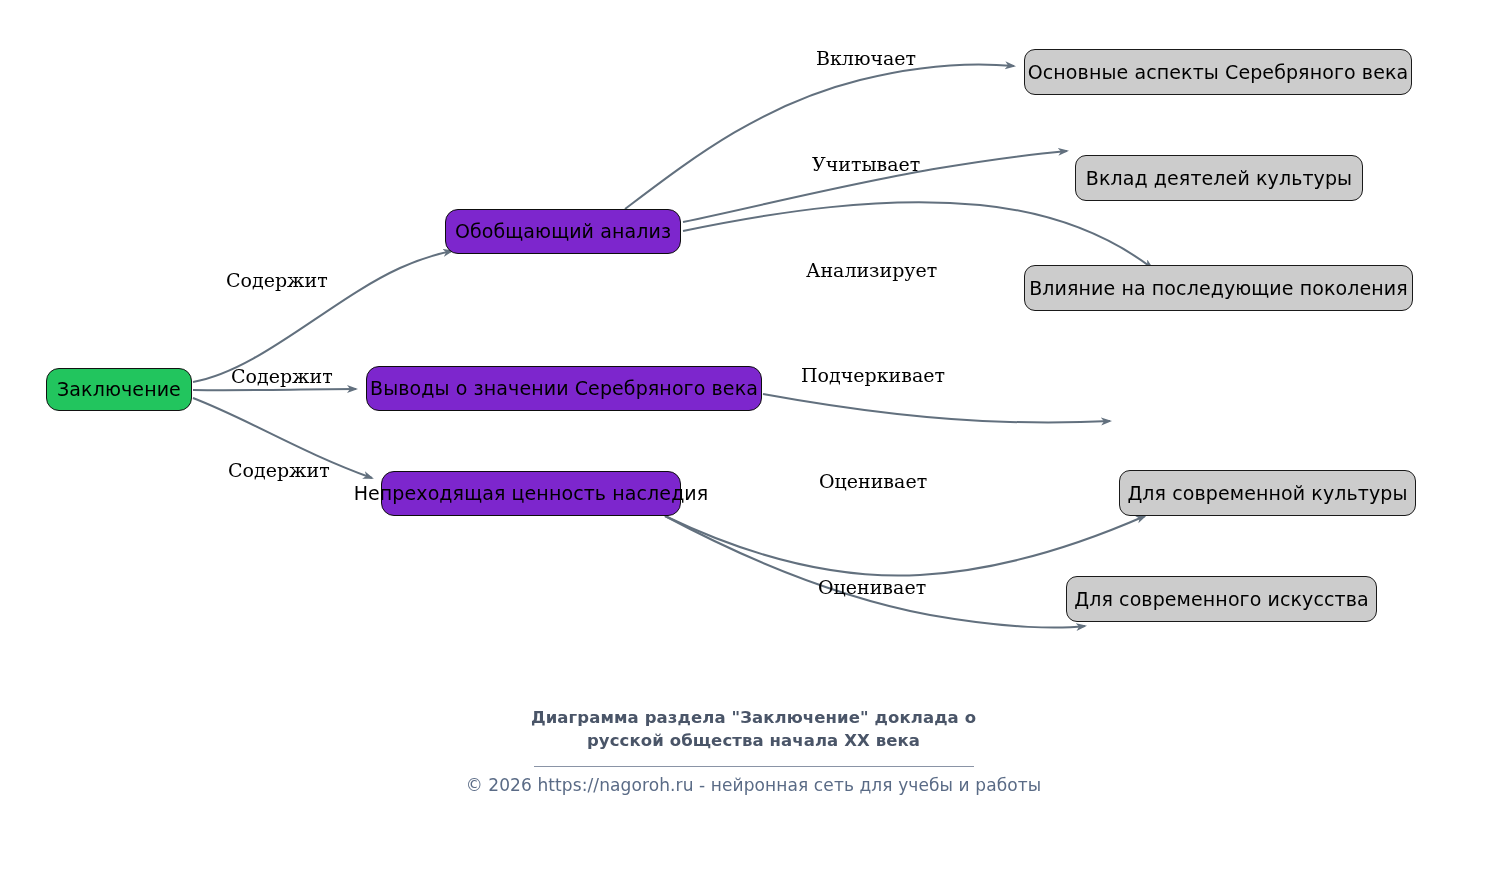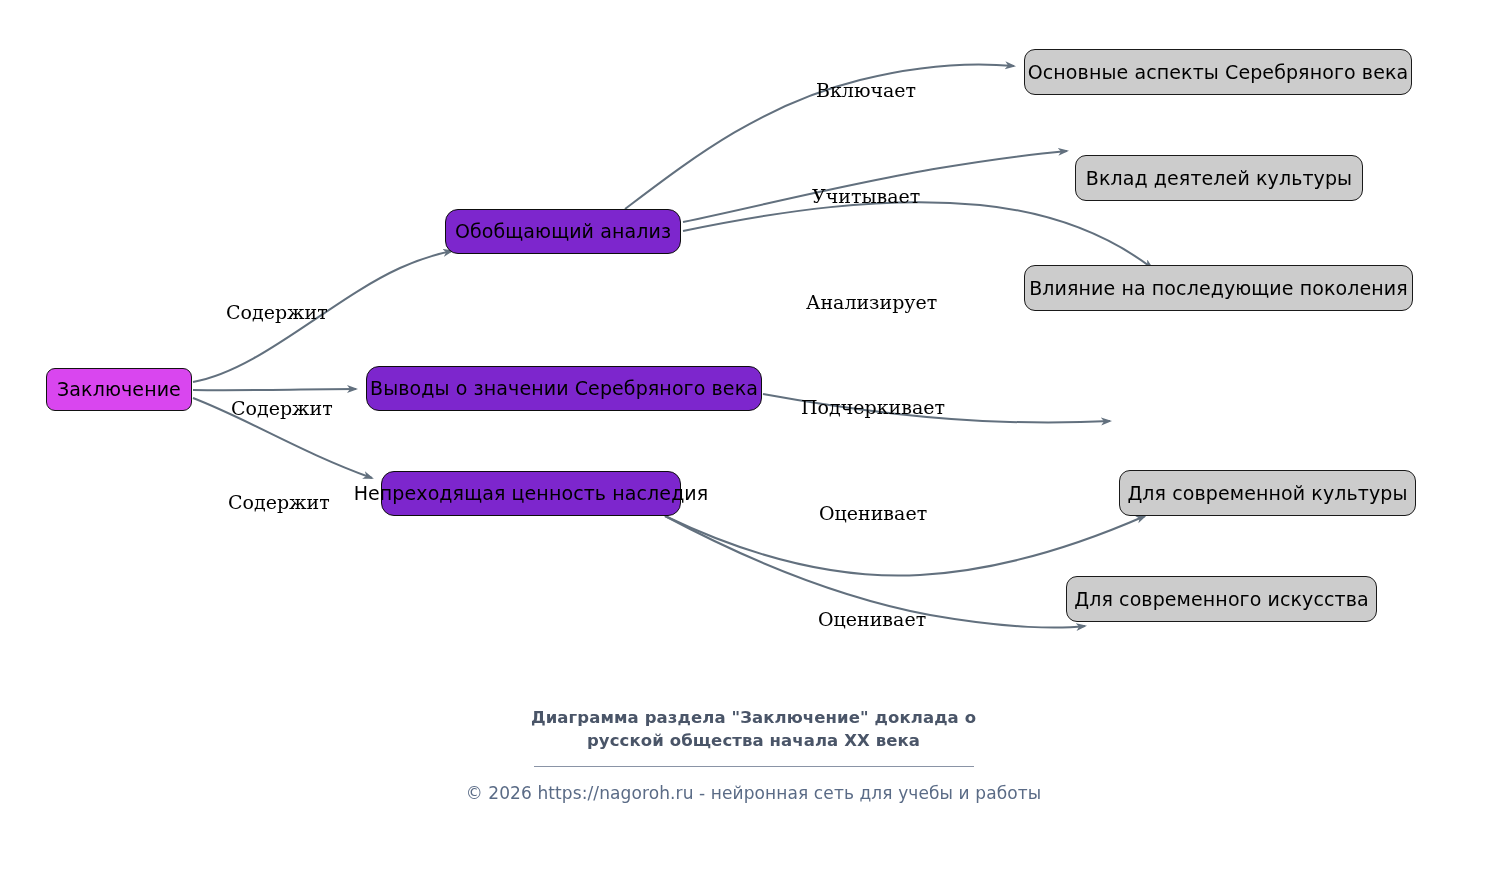--- a/index.html
+++ b/index.html
@@ -36,40 +36,38 @@
     border: 1.6px solid #121212;
     border-radius: 13px;
     white-space: nowrap;
     font-family: "DejaVu Sans", sans-serif;
     font-size: 19px;
     line-height: 1;
     color: #000000;
     letter-spacing: 0.1px;
   }
   .node.root {
-    background: #d946ef;
-    border-radius: 9px;
+    background: #22c55e;
   }
   .node.branch {
     background: #7D26CD;
     border-color: #0d0d0d;
   }
   .node.leaf {
     background: #CCCCCC;
     border-color: #1a1a1a;
     border-radius: 11px;
   }
   .edge-label {
     position: absolute;
     font-family: "DejaVu Serif", serif;
     font-size: 19px;
     color: #000000;
     white-space: nowrap;
     line-height: 1;
-    margin-top: 32px;
   }
   #footer {
     position: absolute;
     left: 0;
     top: 706px;
     width: 1507px;
     text-align: center;
   }
   #footer .ftitle {
     font-family: "DejaVu Sans", sans-serif;
@@ -80,21 +78,21 @@
     letter-spacing: 0.1px;
   }
   #footer .ftitle .l2 { display: block; }
   #footer .rule {
     width: 440px;
     height: 0;
     margin: 14px auto 0 auto;
     border-top: 1.4px solid #8A94A6;
   }
   #footer .fcopy {
-    margin-top: 16px;
+    margin-top: 8px;
     font-family: "DejaVu Sans", sans-serif;
     font-size: 17px;
     color: #5A6B86;
     letter-spacing: 0.1px;
   }
 </style>
 </head>
 <body>
 
 <div id="stage">

